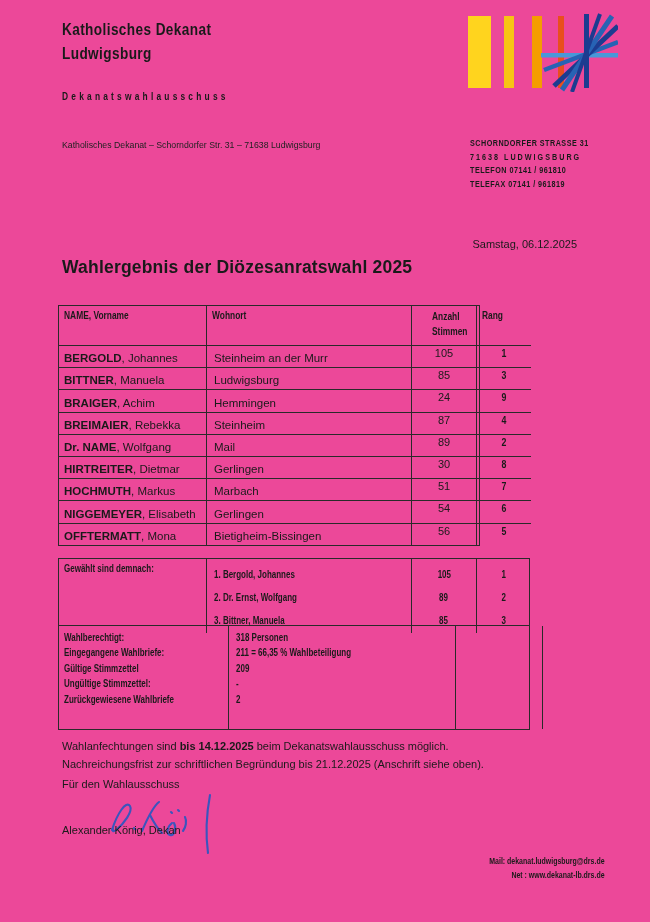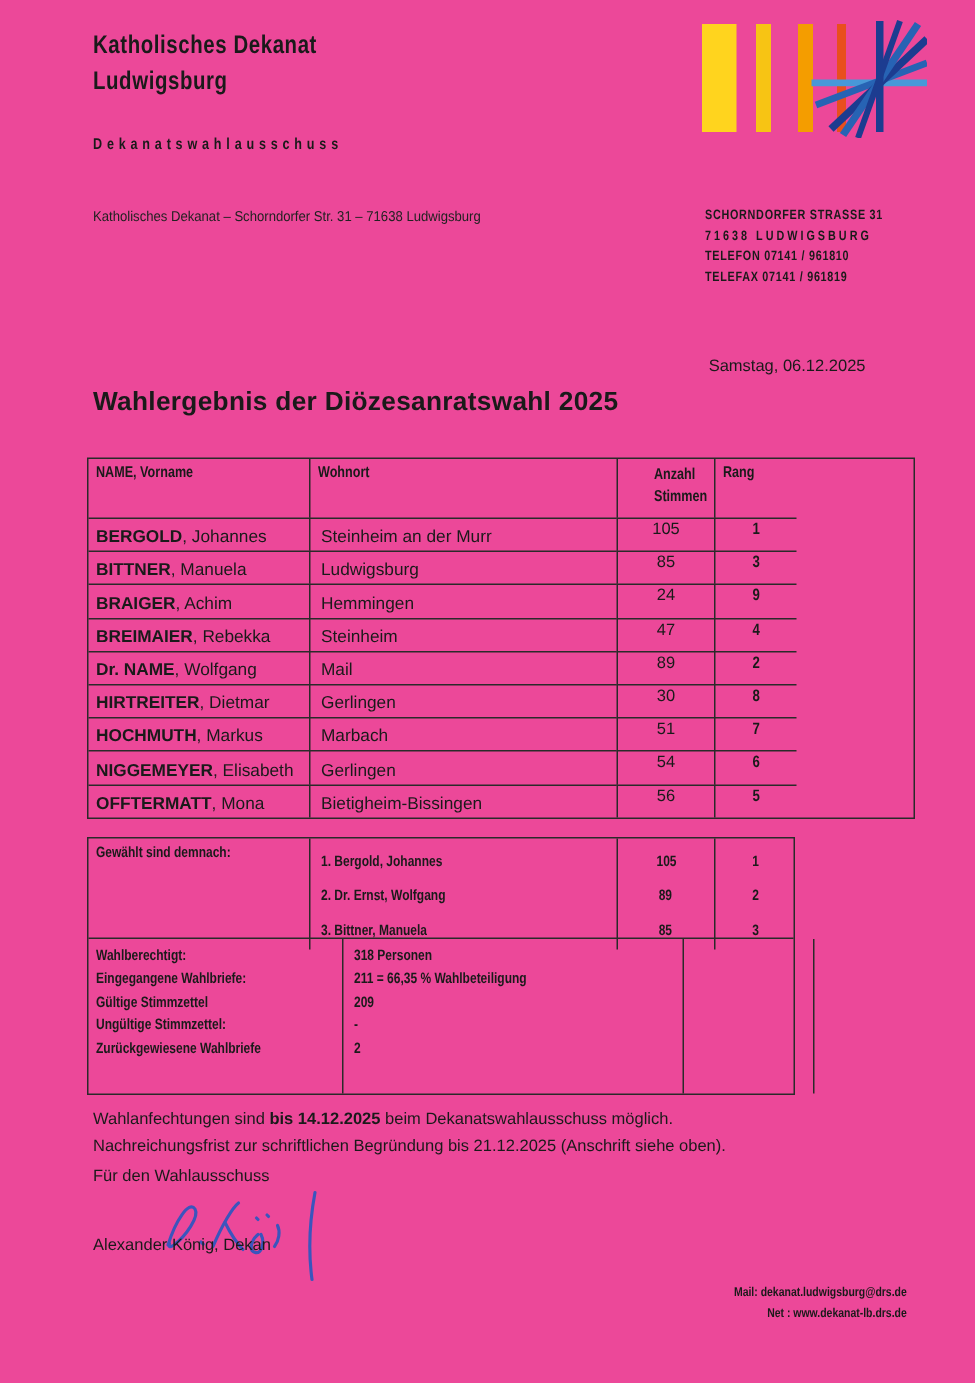--- a/index.html
+++ b/index.html
@@ -20,21 +20,21 @@
   .dept .cond { letter-spacing:4px; }
   .sender   { left:62px; top:139px; font-size:9.5px; color:#222; }
   .addr     { left:470px; top:137px; font-size:9px; font-weight:bold; line-height:13.5px; }
   .addr .ls { letter-spacing:2.5px; }
   .addr .ls1{ letter-spacing:0.6px; }
   .dateline { left:380px; top:238px; width:197px; text-align:right; font-size:11px; }
   .doctitle { left:62px; top:257px; font-size:17.5px; font-weight:bold; letter-spacing:0.2px; }
 
   
   .t1 {
-    left:58px; top:305px; width:552px;
+    left:58px; top:305px; width:422px;
     display:grid;
     grid-template-columns:147px 205px 65px 55px;
     grid-template-rows:39px repeat(9, 22.2px);
     border:1.3px solid #2a2a2a;
   }
   .c  { position:relative; display:flex; }
   .bl { border-left:1.2px solid #2a2a2a; }
   .bt { border-top:1.2px solid #2a2a2a; }
   .hdr { font-weight:bold; font-size:10.5px; align-items:flex-start; padding:3px 0 0 5px; }
   .nm { align-items:flex-end; padding:0 0 3px 5px; font-size:11.5px; }
@@ -104,21 +104,21 @@
   <h1 class="abs doctitle">Wahlergebnis der Diözesanratswahl 2025</h1>
 
   <div class="abs t1">
 
     <div class="c hdr">
         <span class="cond"><b>NAME,</b><span> Vorname</span></span>
       </div>
     <div class="c hdr bl">
         <span class="cond">Wohnort</span>
       </div>
-    <div class="c hdr bl" style="padding-left:24px;">
+    <div class="c hdr bl" style="padding-left:24px;justify-content:flex-end;">
         <span class="cond" style="line-height:15px;"><span>Anzahl</span><br><span>Stimmen</span></span>
       </div>
     <div class="c hdr bl">
         <span class="cond">Rang</span>
       </div>
 
     <div class="c nm bt">
         <span><b>BERGOLD</b><span>, Johannes</span></span>
       </div>
     <div class="c pl bl bt">
@@ -157,21 +157,21 @@
         <span class="condc">9</span>
       </div>
 
     <div class="c nm bt">
         <span><b>BREIMAIER</b><span>, Rebekka</span></span>
       </div>
     <div class="c pl bl bt">
         <span>Steinheim</span>
       </div>
     <div class="c vt bl bt">
-        <span>47</span>
+        <span>87</span>
       </div>
     <div class="c rk bl bt">
         <span class="condc">4</span>
       </div>
 
     <div class="c nm bt">
         <span><b>Dr. NAME</b><span>, Wolfgang</span></span>
       </div>
     <div class="c pl bl bt">
         <span>Mail</span>

